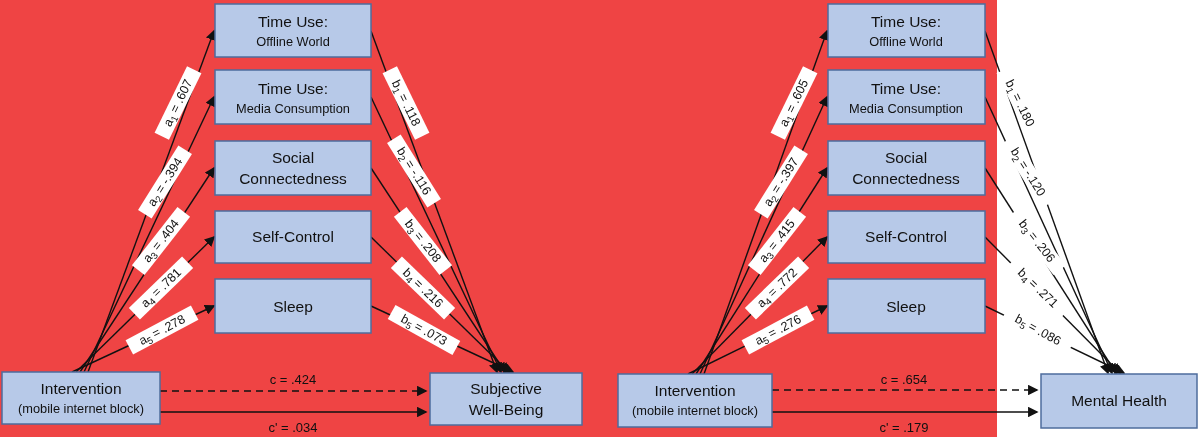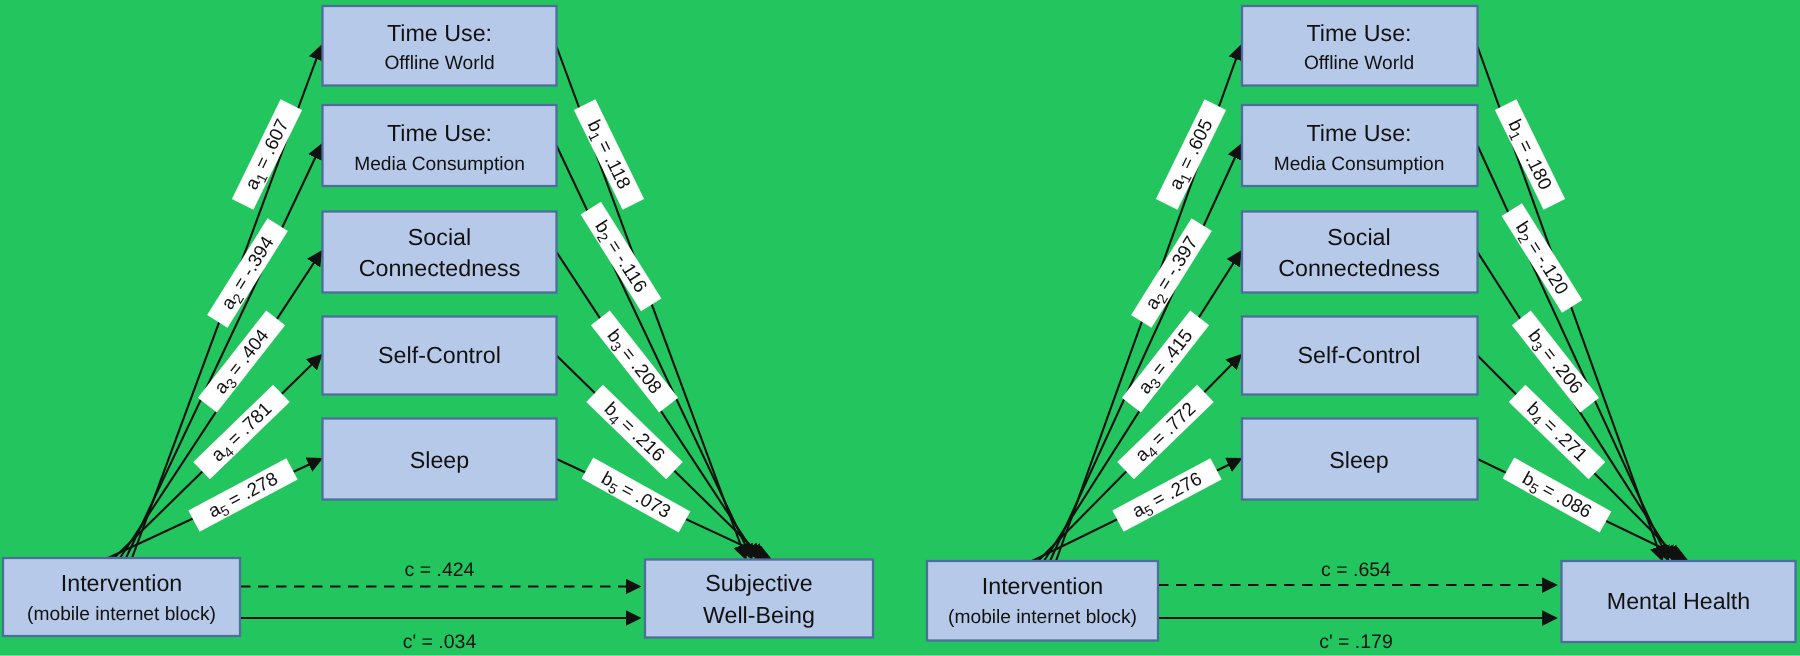--- a/index.html
+++ b/index.html
@@ -1,16 +1,16 @@
 <!DOCTYPE html>
 <html><head>
 <meta charset="utf-8">
 <style>
   html,body{margin:0;padding:0;background:#ffffff;}
-  .stage{width:1200px;height:437px;background:#22c55e;font-family:"Liberation Sans",sans-serif;}
+  .stage{width:997px;height:437px;background:#ef4444;font-family:"Liberation Sans",sans-serif;}
   svg{display:block;}
   .box{fill:#b7c9e8;stroke:#4e6c9d;stroke-width:1.5px;}
   .boxtext{fill:#111111;font-size:15.5px;text-anchor:middle;font-family:"Liberation Sans",sans-serif;}
   .boxsub{fill:#111111;font-size:12.8px;text-anchor:middle;font-family:"Liberation Sans",sans-serif;}
   .pathline{stroke:#111111;stroke-width:1.4px;fill:none;}
   .dashed{stroke-dasharray:7 5;}
   .coef{fill:#111111;font-size:12.5px;text-anchor:middle;font-family:"Liberation Sans",sans-serif;}
   .coef .sub{font-size:9.5px;}
   .clabel{fill:#111111;font-size:13px;text-anchor:middle;font-family:"Liberation Sans",sans-serif;}
   .halo{fill:#ffffff;}

